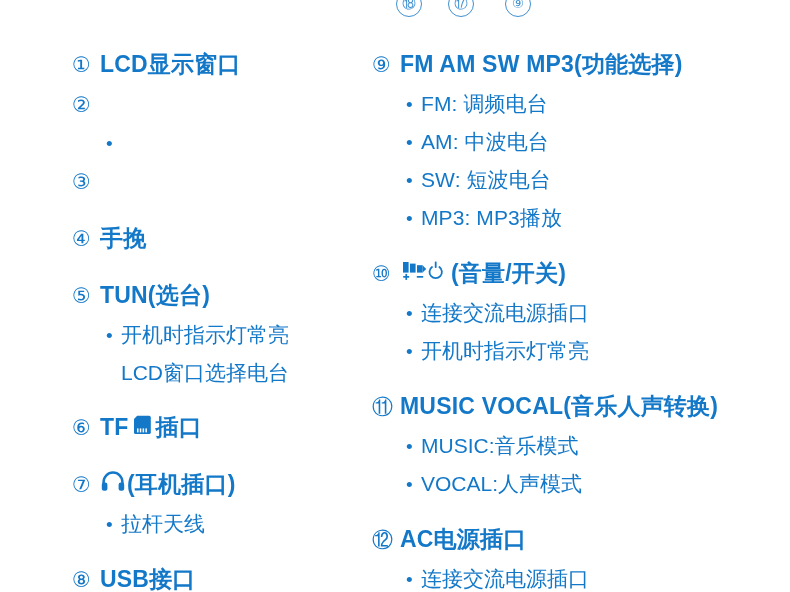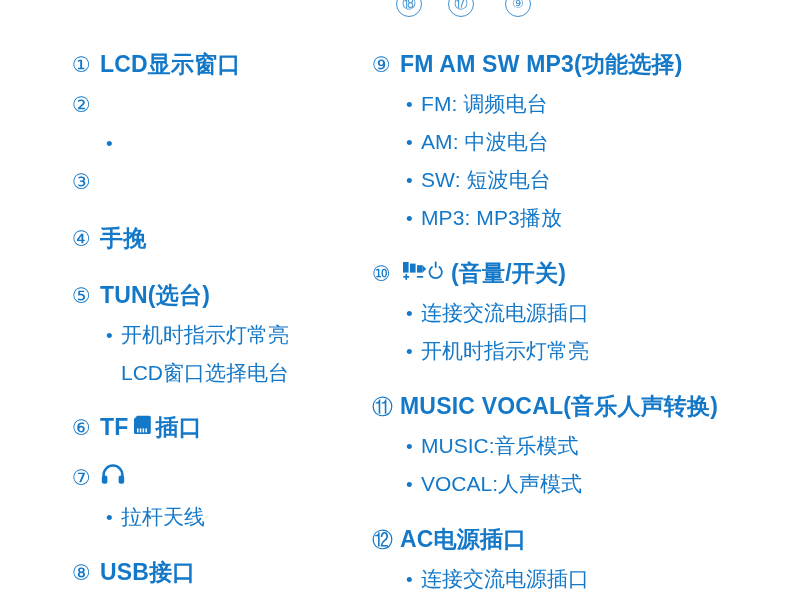--- a/index.html
+++ b/index.html
@@ -200,20 +200,21 @@
       <div class="entry-head">
         <span class="num">⑦</span>
         <span class="entry-title">
           <span class="icon icon-phones">
             <svg width="24" height="21" viewBox="0 0 24 21">
               <path d="M2.6 13.4 V11.0 A9.4 9.4 0 0 1 21.4 11.0 V13.4" fill="none" stroke="#1478c8" stroke-width="2.5" stroke-linecap="round"></path>
               <rect x="0.8" y="11.6" width="5.6" height="8.2" rx="2.1" fill="#1478c8"></rect>
               <rect x="17.6" y="11.6" width="5.6" height="8.2" rx="2.1" fill="#1478c8"></rect>
             </svg>
           </span>
+          <span>(耳机插口)</span>
         </span>
       </div>
       <div class="sub">
         <span class="bullet">•</span>
         <span class="sub-text">拉杆天线</span>
       </div>
     </div>
 
     <div class="entry">
       <div class="entry-head">

